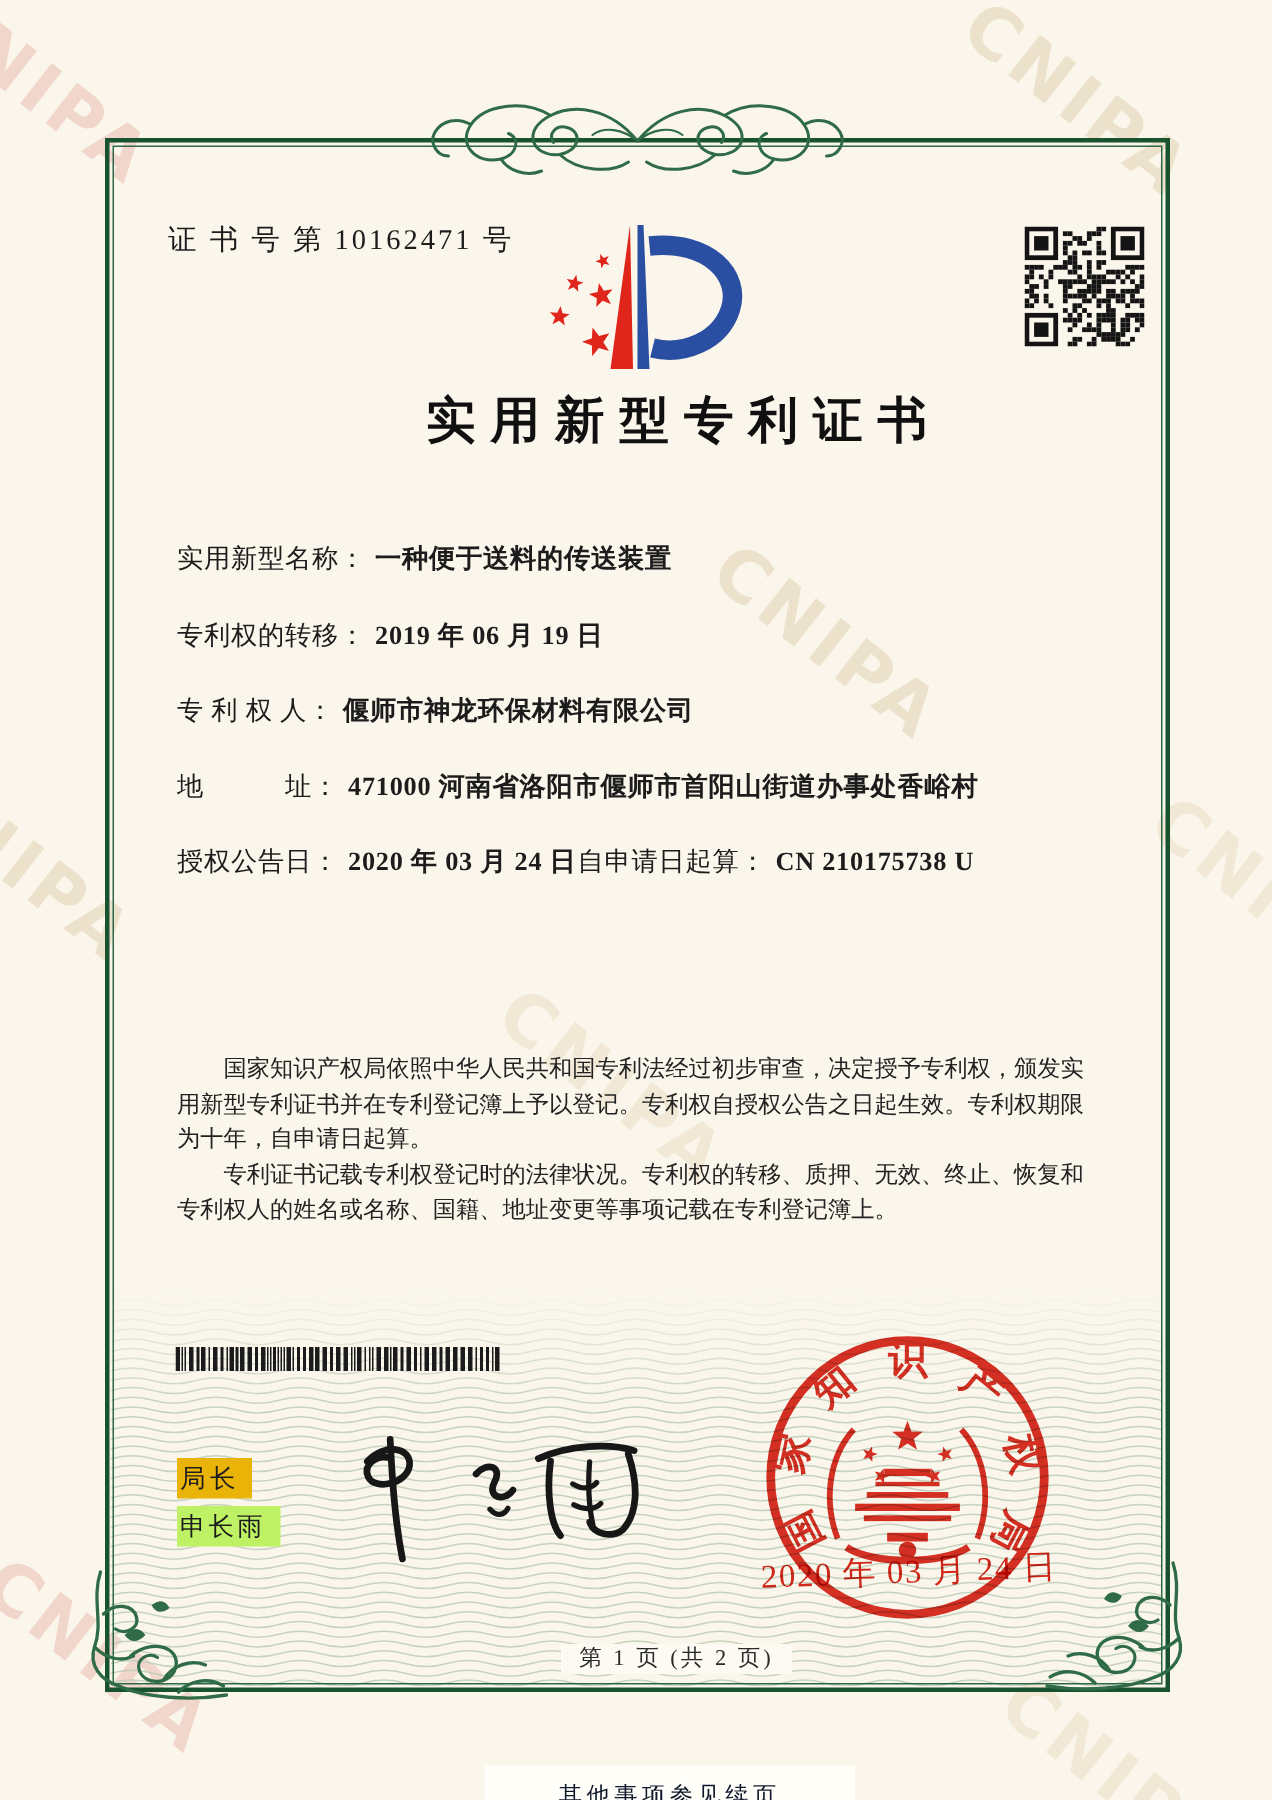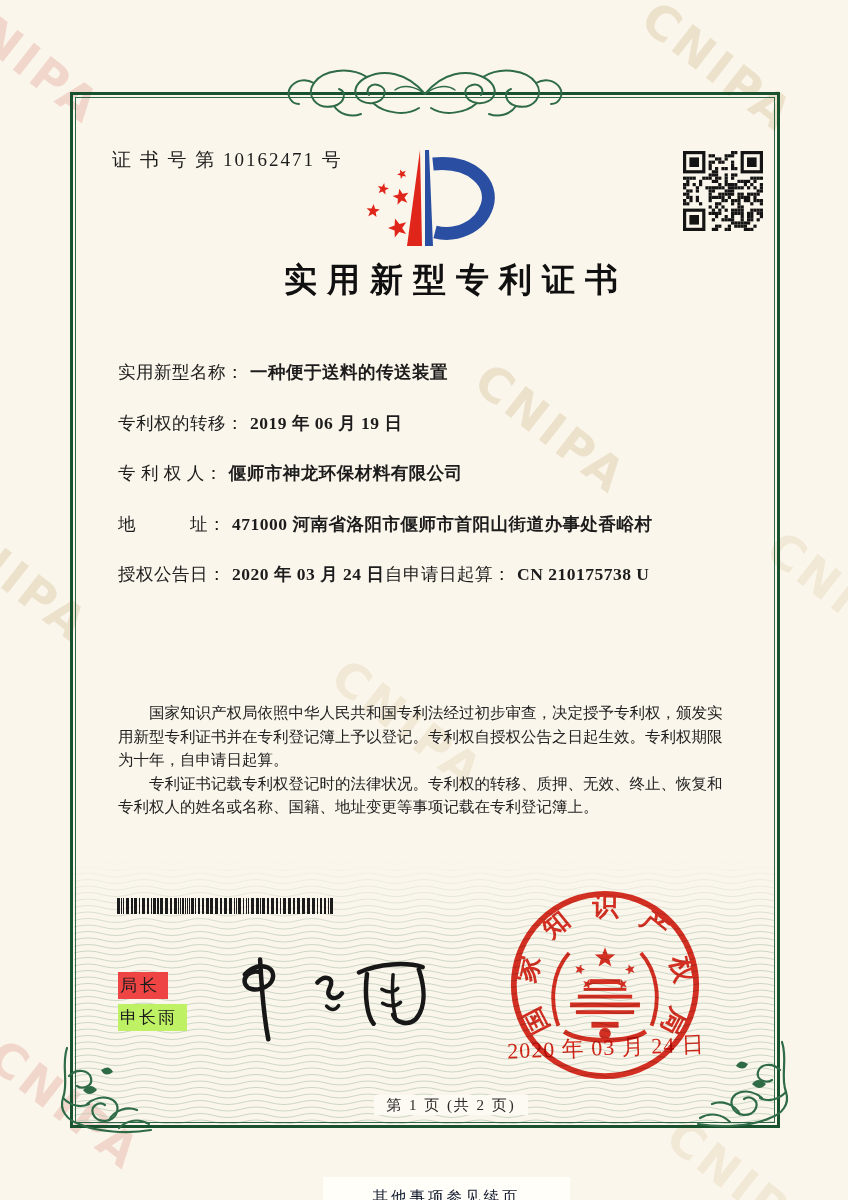--- a/index.html
+++ b/index.html
@@ -42,21 +42,21 @@
   .frow{height:50.5px;position:relative;}
   .frow .lab{white-space:pre;}
   .frow .val{margin-left:6px;font-weight:bold;}
   .pair2{position:absolute;left:267px;top:0;}
   
   .body-text{left:118px;top:701px;width:616px;z-index:3;font-size:15.5px;line-height:1.52;color:#222;}
   .body-text p{margin:0;text-indent:2em;}
   
   .barcode{left:117px;top:898px;width:219px;height:16px;z-index:3;}
   .signer-role{left:118px;top:972px;font-size:17px;letter-spacing:3px;z-index:3;
-    background:#ef4444;padding:2px 8px 2px 2px;}
+    background:#eab308;padding:2px 8px 2px 2px;}
   .signer-name{left:118px;top:1004px;font-size:17px;letter-spacing:2px;z-index:3;
     background:#bef264;padding:2px 10px 2px 2px;}
   .signature{left:222px;top:948px;z-index:4;transform:rotate(-3deg);}
   .seal{left:508px;top:888px;z-index:4;mix-blend-mode:multiply;opacity:.96;}
   .seal-date{
     left:500px;top:1033px;width:212px;text-align:center;z-index:5;
     font-size:22px;color:#d6271b;letter-spacing:1px;transform:rotate(-2deg);
     mix-blend-mode:multiply;font-weight:500;
   }
   .page-info{left:70px;top:1096px;width:762px;text-align:center;font-size:15px;

